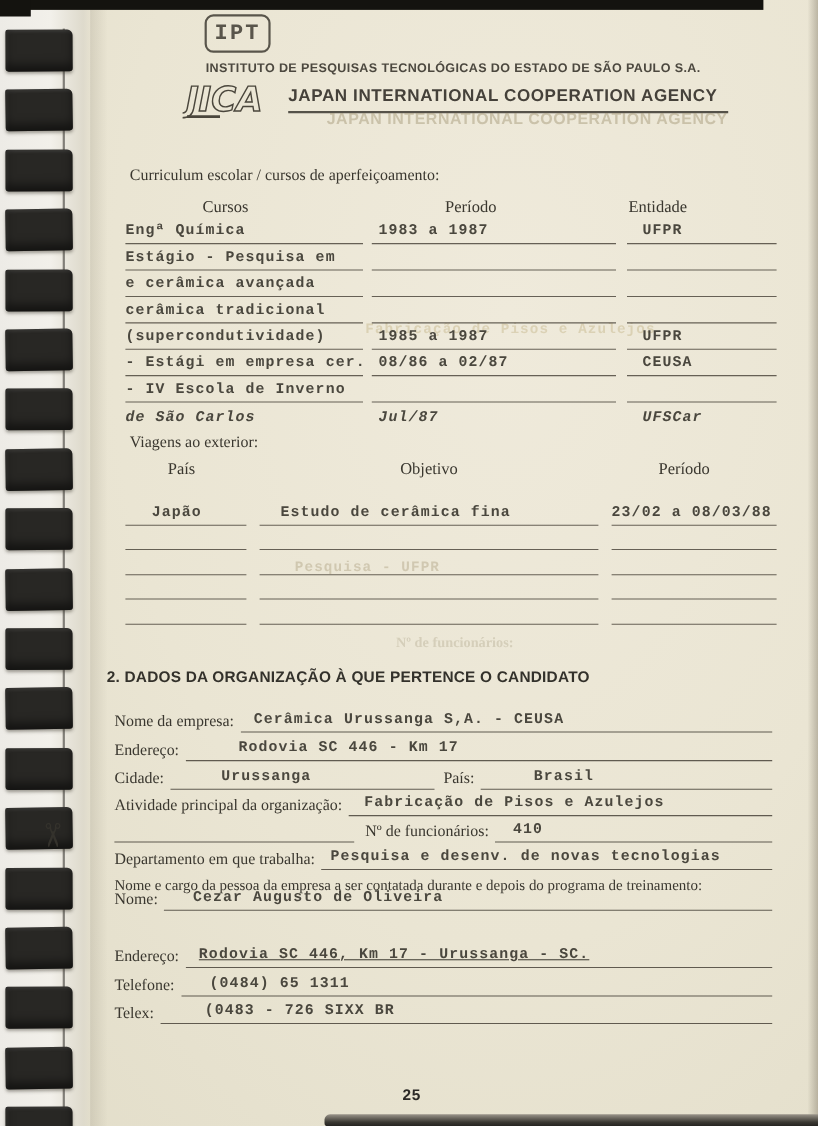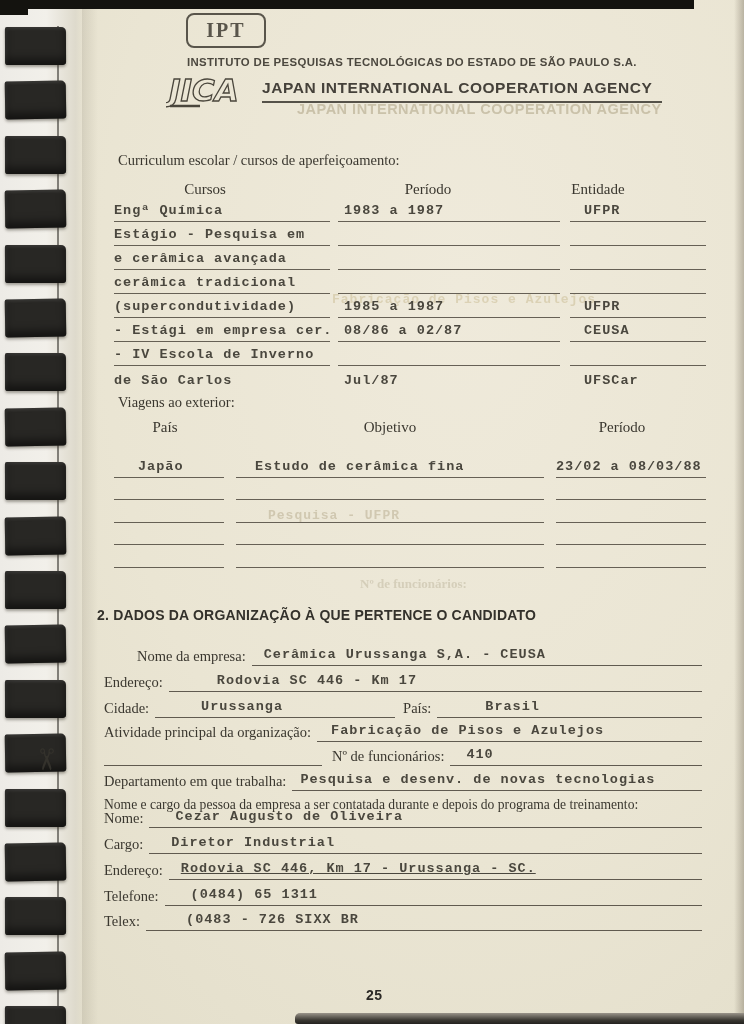--- a/index.html
+++ b/index.html
@@ -22,40 +22,40 @@
   .scissors { position:absolute; left:34px; top:742px; font-size:30px; color:#34322c;
     transform:rotate(90deg); font-family:"DejaVu Sans", sans-serif; }
   .top-strip { position:absolute; left:0; top:0; width:694px; height:9px; background:#14130f; }
   .top-strip2 { position:absolute; left:0; top:0; width:28px; height:15px; background:#14130f; }
   .right-shadow { position:absolute; right:0; top:0; width:10px; height:100%;
     background:linear-gradient(270deg, rgba(105,96,80,.38), rgba(105,96,80,0)); }
   .bottom-bar { position:absolute; left:295px; right:0; top:1013px; height:11px; border-radius:5px 0 0 3px;
     background:linear-gradient(#9a948a 0%, #3a3832 65%, #23221f 100%); }
 
   
-  .ipt-box { position:absolute; left:186px; top:13px; width:80px; height:35px;
+  .ipt-box { position:absolute; left:186px; top:13px; width:60px; height:35px;
     border:2px solid #59554b; border-radius:8px; display:flex; align-items:center; justify-content:center;
-    font-family:Liberation Serif, serif; font-weight:bold; font-size:20px; letter-spacing:2px; color:#59554b; }
+    font-family:Liberation Mono, monospace; font-weight:bold; font-size:20px; letter-spacing:2px; color:#59554b; }
   .institute { position:absolute; left:187px; top:56px; width:480px;
     font-family:"Liberation Sans", sans-serif; font-weight:600; font-size:11.4px; letter-spacing:.35px; color:#4c483f; }
   .jica-logo { position:absolute; left:166px; top:70px; }
   .agency { position:absolute; left:262px; top:79px; }
   .agency span { display:inline-block; font-family:"Liberation Sans", sans-serif; font-weight:bold;
     font-size:15.5px; letter-spacing:.55px; color:#45413a; border-bottom:2px solid rgba(69,65,58,.9);
     padding:0 10px 4px 0; }
   .ghost { position:absolute; font-family:"Liberation Sans", sans-serif; font-weight:bold; filter:blur(.3px); }
   .ghost-agency { left:297px; top:101px; font-size:14.5px; letter-spacing:.5px; color:rgba(168,156,124,.5); }
   .ghost-mono { font-family:"Liberation Mono", monospace; }
 
   
   .curr-label { position:absolute; left:118px; top:152px; font-size:14.5px; }
   .colh { position:absolute; top:181px; text-align:center; font-size:15px; }
   .ctable { position:absolute; left:114px; top:198px; width:592px; }
   .crow { display:flex; align-items:flex-end; height:24px; }
-  .crow.last { height:25px; }
+  .crow.last { height:25px;font-style:italic; }
   .c1 { width:216px; } .g1 { width:8px; } .c2 { width:222px; padding-left:6px; } .g2 { width:10px; }
   .c3 { flex:1; padding-left:14px; }
   .u { border-bottom:1.4px solid rgba(72,66,56,.82); }
   .t { font-family:"Liberation Mono", monospace; font-weight:bold; font-size:13.5px; letter-spacing:1px;
        color:#4a473e; white-space:nowrap; display:block; padding-bottom:2px; line-height:1.2; }
 
   
   .trips-label { position:absolute; left:118px; top:394px; font-size:14.5px; }
   .vcolh { position:absolute; top:419px; text-align:center; font-size:15px; }
   .vtable { position:absolute; left:114px; top:440px; width:592px;margin-top:12px; }
@@ -269,21 +269,21 @@
       <div class="v1 u"></div>
         <div class="vg"></div>
         <div class="v2 u"></div>
         <div class="vg"></div>
         <div class="v3 u"></div>
     </div>
   </div>
 
   <div class="sec-title">2. DADOS DA ORGANIZAÇÃO À QUE PERTENCE O CANDIDATO</div>
 
-  <div class="field" style="top:644px;margin-left:33px;">
+  <div class="field" style="top:644px;">
     <span class="flabel">Nome da empresa:</span>
     <span class="fline"><span class="t" style="padding-left:12px;">Cerâmica Urussanga S,A. - CEUSA</span></span>
   </div>
   <div class="field" style="top:670px;">
     <span class="flabel">Endereço:</span>
     <span class="fline"><span class="t" style="padding-left:48px;">Rodovia SC 446 - Km 17</span></span>
   </div>
   <div class="field" style="top:696px;">
     <span class="flabel">Cidade:</span>
     <span class="fline w-city"><span class="t" style="padding-left:46px;">Urussanga</span></span>
@@ -301,24 +301,20 @@
   </div>
   <div class="field" style="top:769px;">
     <span class="flabel">Departamento em que trabalha:</span>
     <span class="fline"><span class="t" style="padding-left:8px;">Pesquisa e desenv. de novas tecnologias</span></span>
   </div>
   <div class="note">Nome e cargo da pessoa da empresa a ser contatada durante e depois do programa de treinamento:</div>
   <div class="field" style="top:806px;">
     <span class="flabel">Nome:</span>
     <span class="fline"><span class="t" style="padding-left:26px;">Cezar Augusto de Oliveira</span></span>
   </div>
-  <div class="field" style="top:832px;">
-    <span class="flabel">Cargo:</span>
-    <span class="fline"><span class="t" style="padding-left:22px;">Diretor Industrial</span></span>
-  </div>
   <div class="field" style="top:858px;">
     <span class="flabel">Endereço:</span>
     <span class="fline"><span class="t" style="padding-left:12px;text-decoration:underline;">Rodovia SC 446, Km 17 - Urussanga - SC.</span></span>
   </div>
   <div class="field" style="top:884px;justify-content:center;">
     <span class="flabel">Telefone:</span>
     <span class="fline"><span class="t" style="padding-left:26px;">(0484) 65 1311</span></span>
   </div>
   <div class="field" style="top:909px;">
     <span class="flabel">Telex:</span>

